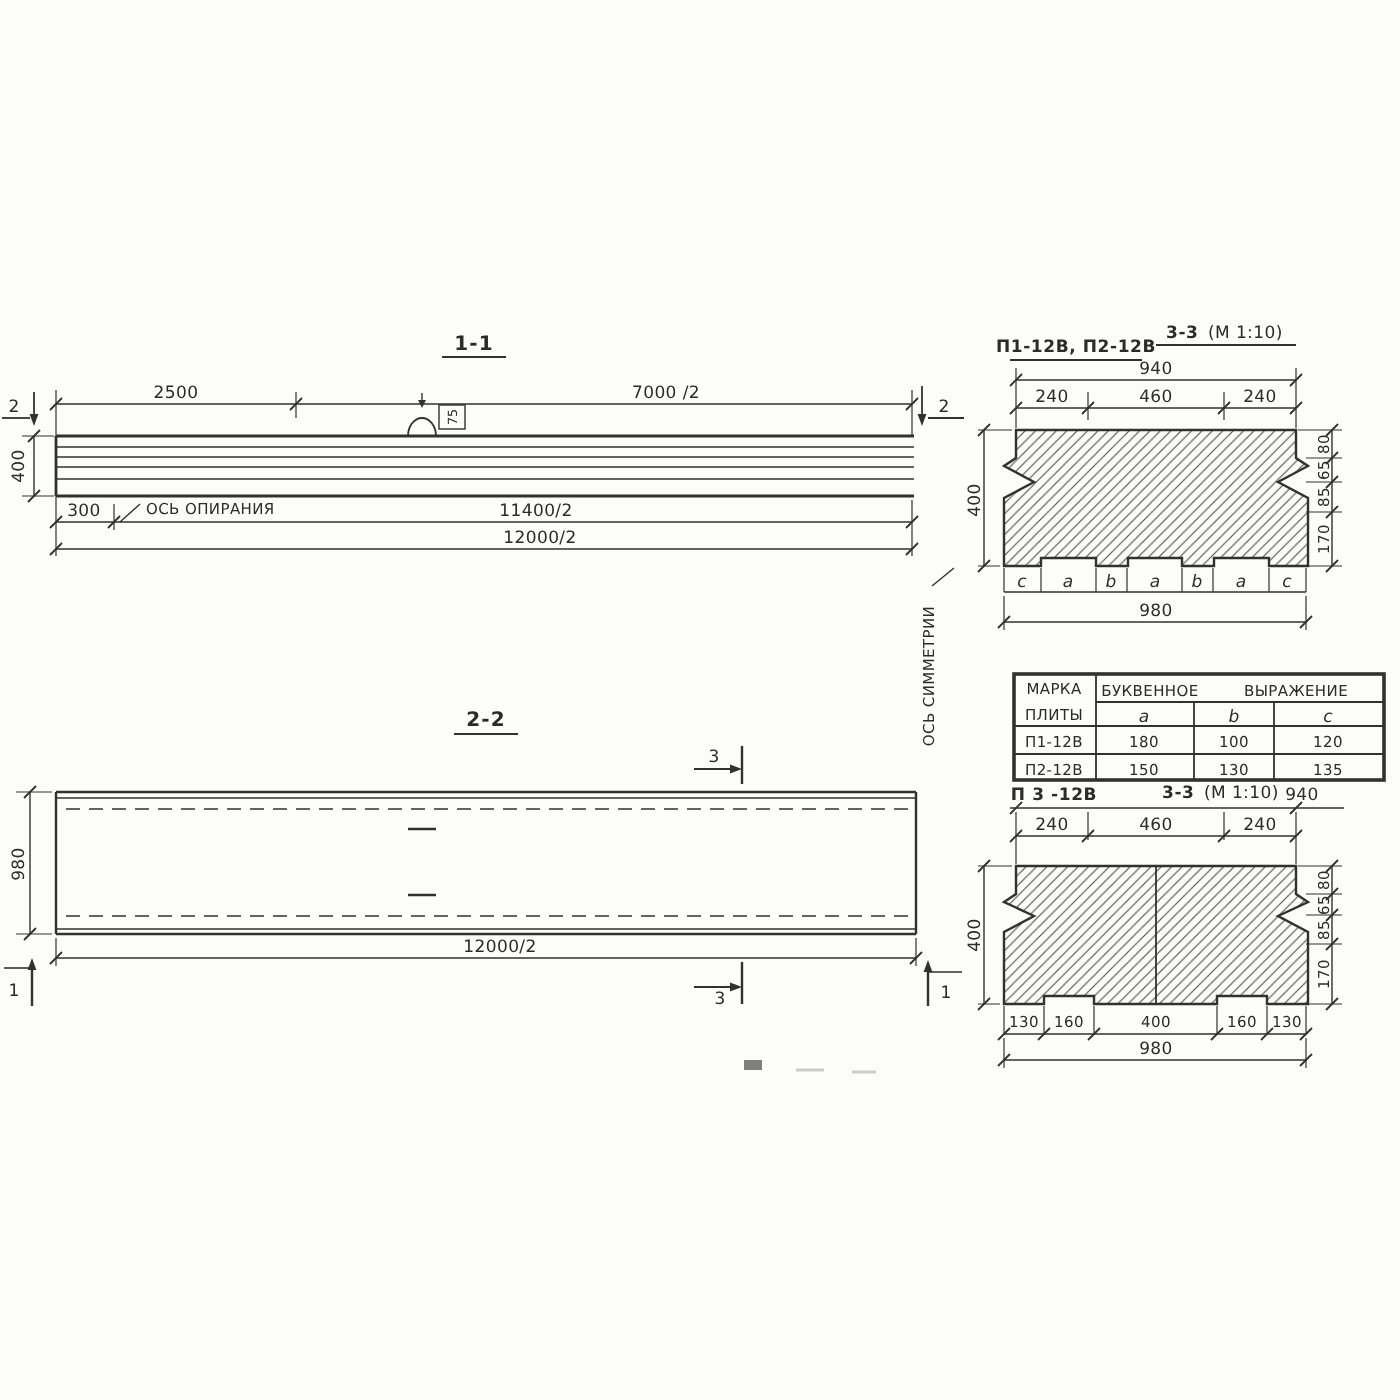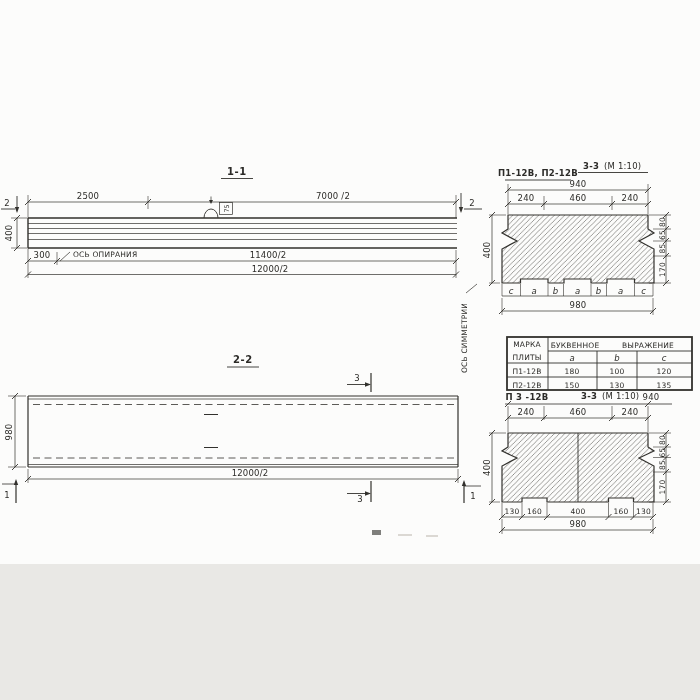--- a/index.html
+++ b/index.html
@@ -1,16 +1,16 @@
 <!DOCTYPE html>
 <html><head>
 <meta charset="utf-8">
 <style>
   html,body{margin:0;padding:0;background:#e9e8e5;}
-  #page{position:relative;width:700px;height:564px;background:#fcfcfb;overflow:hidden;}
+  #page{position:relative;width:700px;height:700px;background:#fcfcfb;overflow:hidden;}
   svg{position:absolute;left:0;top:0;}
   text{font-family:"DejaVu Sans",sans-serif;fill:#2c2b28;}
   .t7{font-size:7.5px;letter-spacing:.2px;}
   .t8{font-size:8.5px;letter-spacing:.2px;}
   .t6{font-size:6.3px;}
   .tt{font-size:10px;font-weight:bold;letter-spacing:.6px;}
   .tl{font-size:8.5px;font-weight:bold;letter-spacing:.3px;}
   .it{font-style:italic;font-size:8.5px;}
   .mid{text-anchor:middle;}
   .ln{stroke:#32312d;fill:none;}

